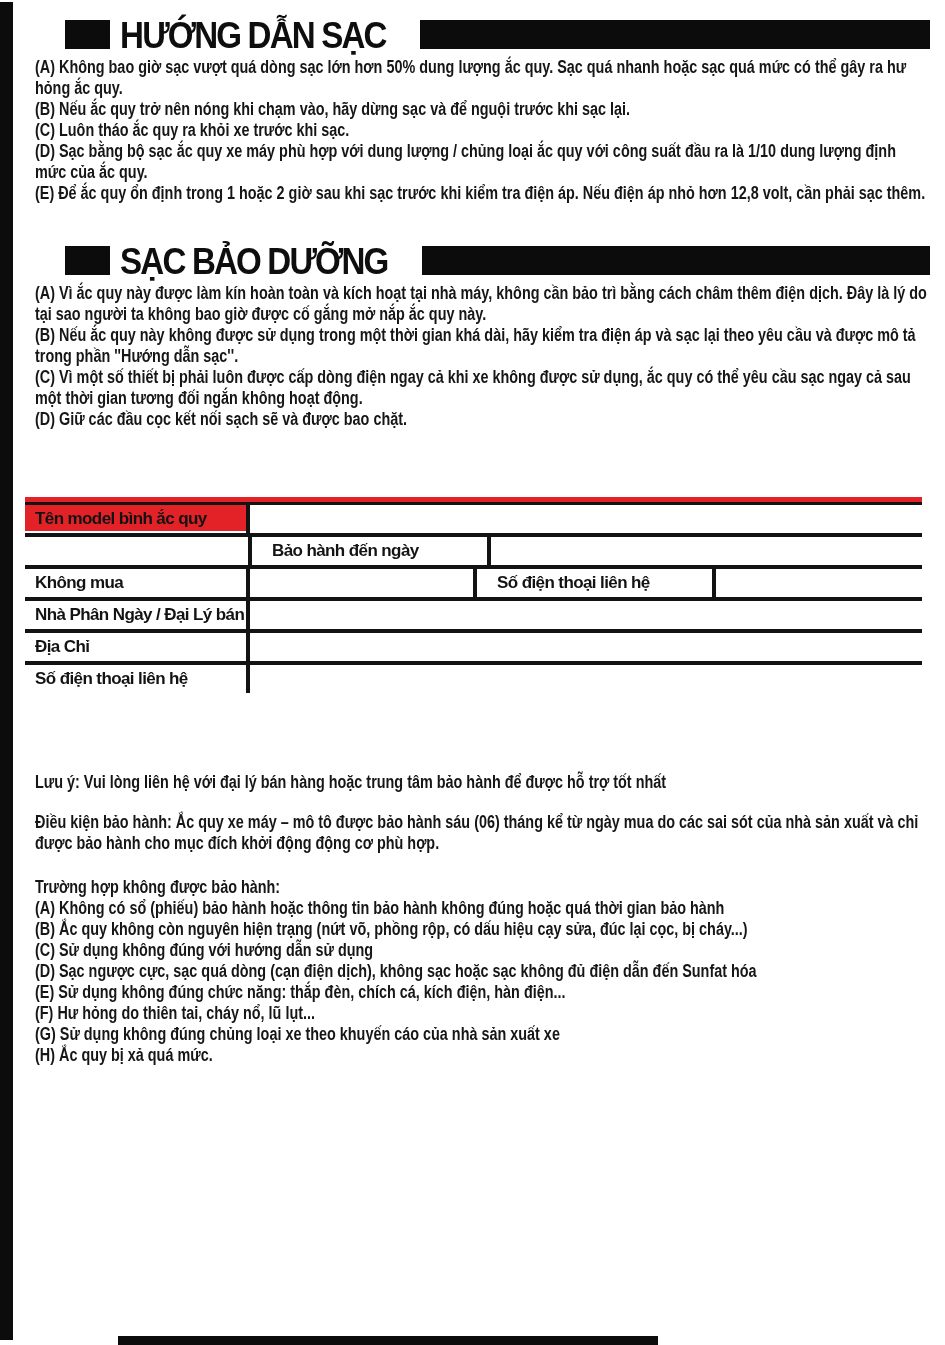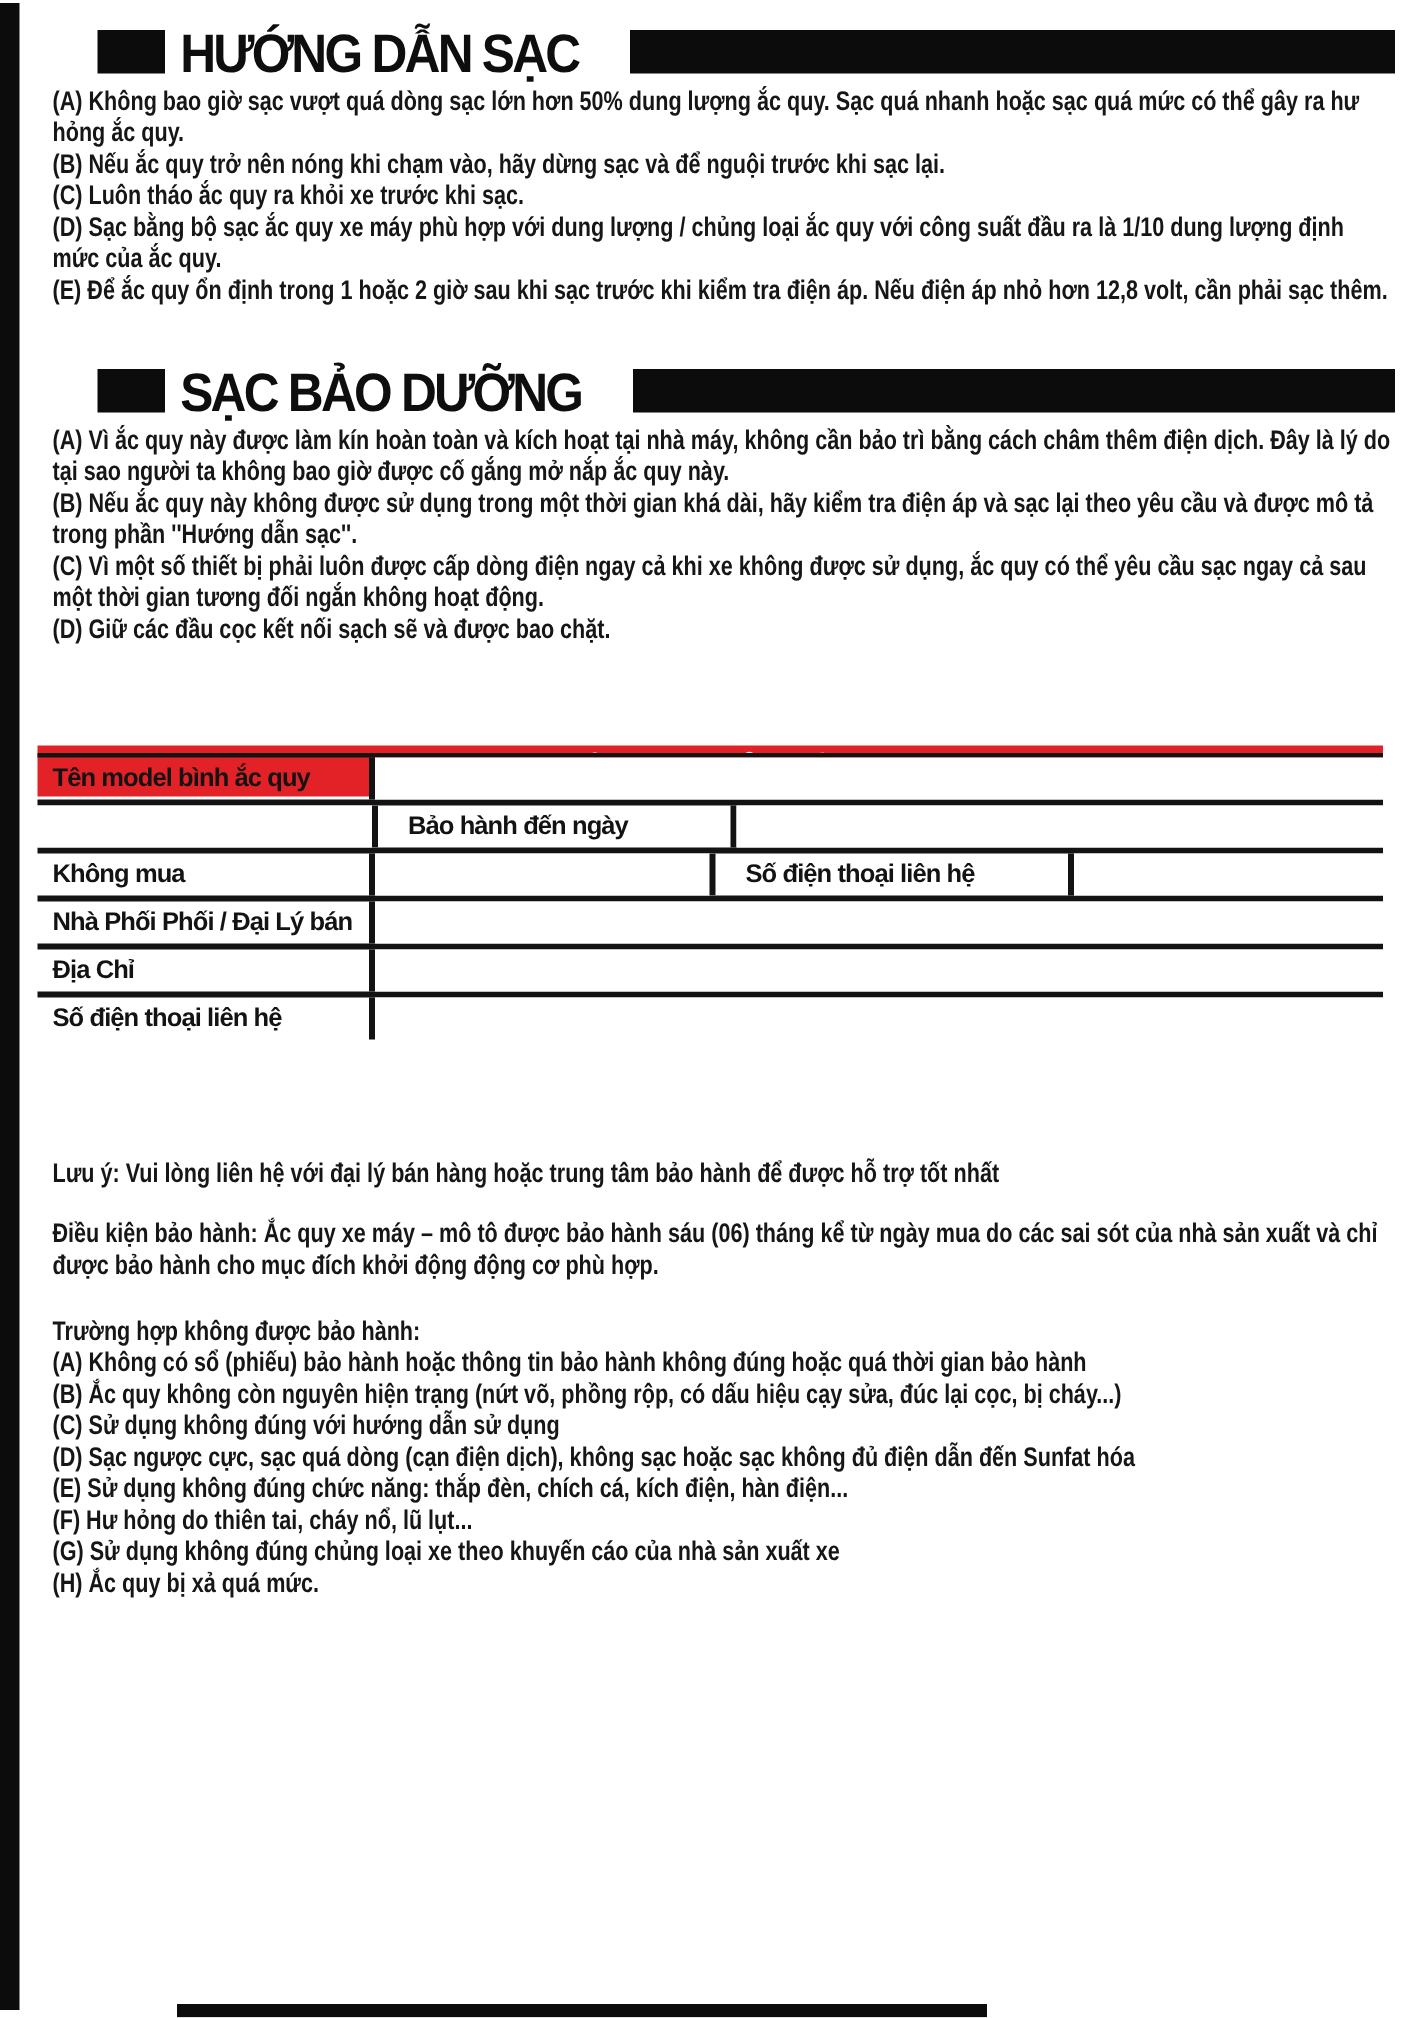--- a/index.html
+++ b/index.html
@@ -93,21 +93,21 @@
       <div class="cell-label mid">Bảo hành đến ngày</div>
       <div class="cell-input"></div>
     </div>
     <div class="trow">
       <div class="cell-label">Không mua</div>
       <div class="cell-input fixed"></div>
       <div class="cell-label mid">Số điện thoại liên hệ</div>
       <div class="cell-input"></div>
     </div>
     <div class="trow">
-      <div class="cell-label">Nhà Phối Phối / Đại Lý bán</div>
+      <div class="cell-label">Nhà Phân Ngày / Đại Lý bán</div>
       <div class="cell-input"></div>
     </div>
     <div class="trow">
       <div class="cell-label">Địa Chỉ</div>
       <div class="cell-input"></div>
     </div>
     <div class="trow last">
       <div class="cell-label">Số điện thoại liên hệ</div>
       <div class="cell-input"></div>
     </div>

